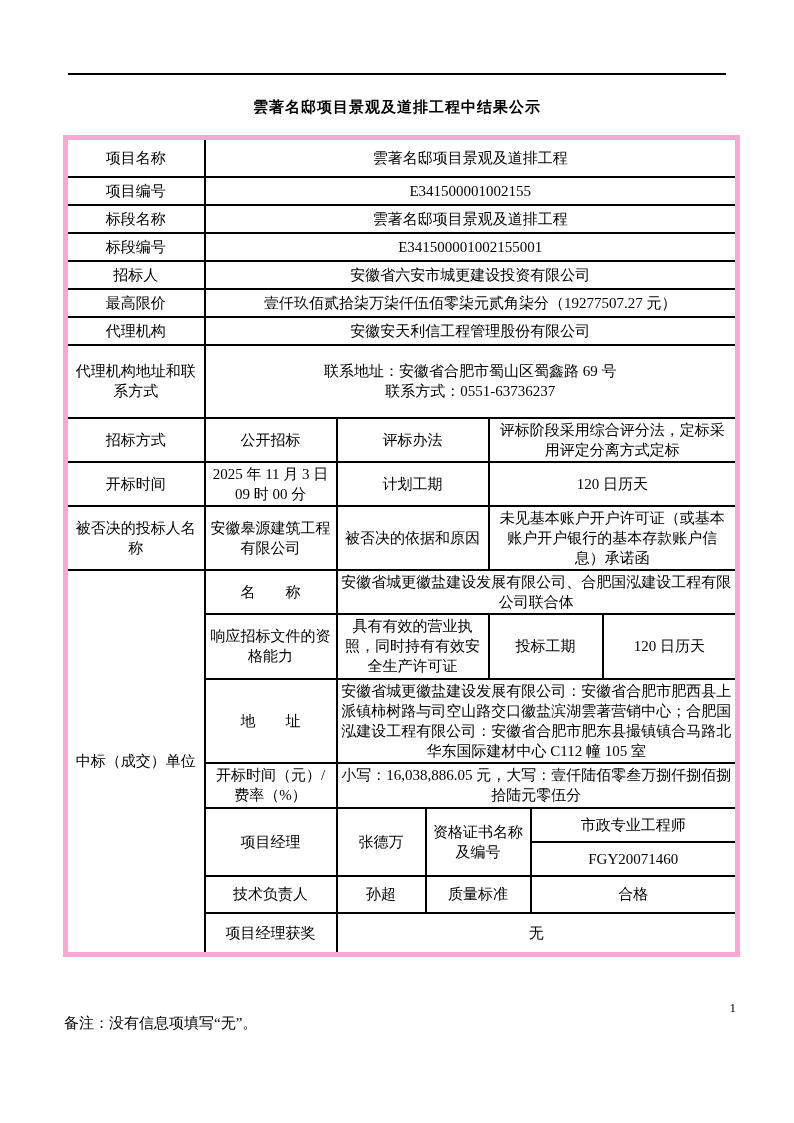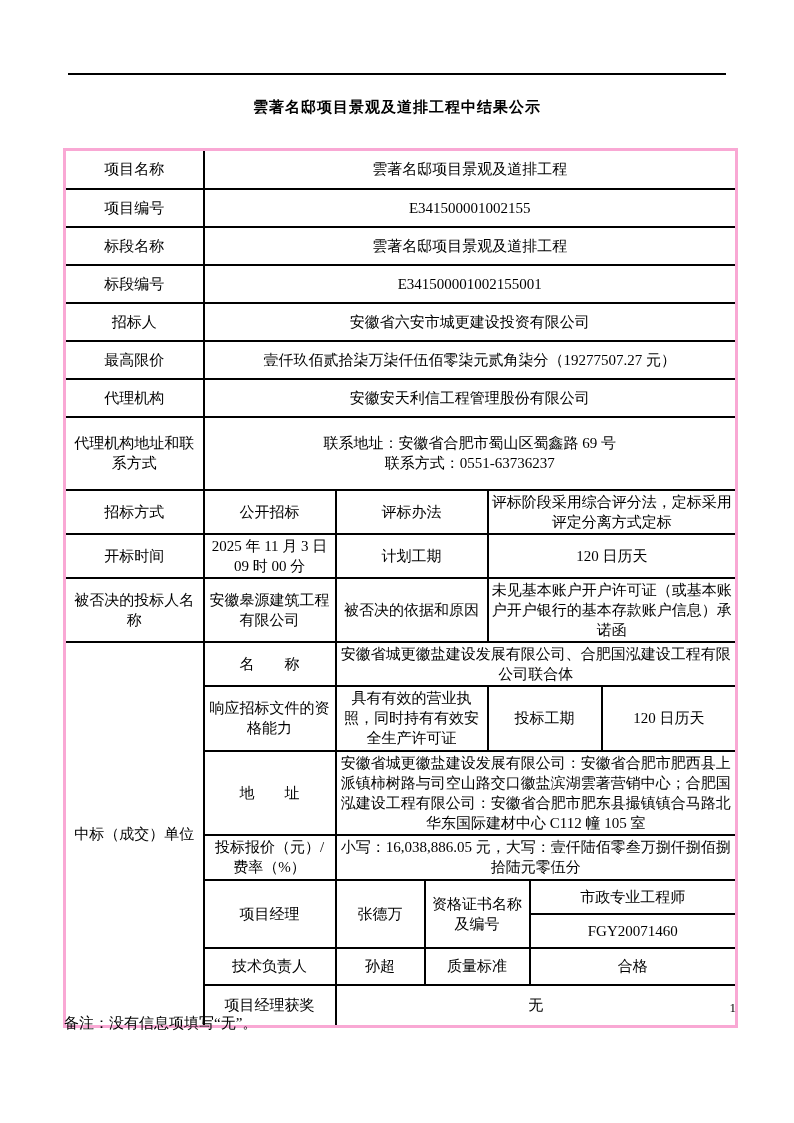--- a/index.html
+++ b/index.html
@@ -7,31 +7,31 @@
     width:794px; height:1123px; background:#ffffff; color:#000000;
     font-family:"Liberation Serif","DejaVu Serif",serif;
     position:relative; overflow:hidden;
   }
   .top-rule { position:absolute; left:68px; top:73px; width:658px; height:2px; background:#000; }
   .doc-title {
     position:absolute; top:98px; left:0; width:794px; text-align:center;
     font-size:15px; font-weight:bold; letter-spacing:1px;
   }
   table.main {
-    position:absolute; left:63px; top:148px; width:672px;
+    position:absolute; left:63px; top:135px; width:672px;
     border-collapse:collapse; table-layout:fixed;
-    border:3px solid #f9a8d4;
+    border:5px solid #f9a8d4;
   }
   td {
     border:2px solid #000; text-align:center; vertical-align:middle;
     font-size:15px; line-height:20px; padding:1px 3px; overflow:hidden;
     word-break:break-all;
   }
   td.lbl { }
-  .h39{height:39px}.h38{height:38px}.h58{height:73px}.h42{height:42px}
+  .h39{height:39px}.h38{height:28px}.h58{height:73px}.h42{height:42px}
   .h44{height:44px}.h70{height:50px}.h65{height:65px}.h84{height:84px}
   .h45{height:45px}.h34{height:34px}.h37{height:37px}
   .note {
     position:absolute; left:64px; top:1014px; font-size:15px;
   }
   .pageno {
     position:absolute; top:1000px; right:58px; font-size:13px;
     font-family:"Liberation Serif","DejaVu Serif",serif;
   }
 </style>
@@ -115,21 +115,21 @@
       <td class="lbl">响应招标文件的资格能力</td>
       <td colspan="2">具有有效的营业执照，同时持有有效安全生产许可证</td>
       <td colspan="2" class="lbl">投标工期</td>
       <td>120 日历天</td>
     </tr>
     <tr class="h84">
       <td class="lbl">地　　址</td>
       <td colspan="5">安徽省城更徽盐建设发展有限公司：安徽省合肥市肥西县上派镇柿树路与司空山路交口徽盐滨湖雲著营销中心；合肥国泓建设工程有限公司：安徽省合肥市肥东县撮镇镇合马路北华东国际建材中心 C112 幢 105 室</td>
     </tr>
     <tr class="h45">
-      <td class="lbl">投标报价（元）/费率（%）</td>
+      <td class="lbl">开标时间（元）/费率（%）</td>
       <td colspan="5">小写：16,038,886.05 元，大写：壹仟陆佰零叁万捌仟捌佰捌拾陆元零伍分</td>
     </tr>
     <tr class="h34">
       <td rowspan="2" class="lbl">项目经理</td>
       <td rowspan="2">张德万</td>
       <td rowspan="2" colspan="2" class="lbl">资格证书名称及编号</td>
       <td colspan="2">市政专业工程师</td>
     </tr>
     <tr class="h34">
       <td colspan="2">FGY20071460</td>

